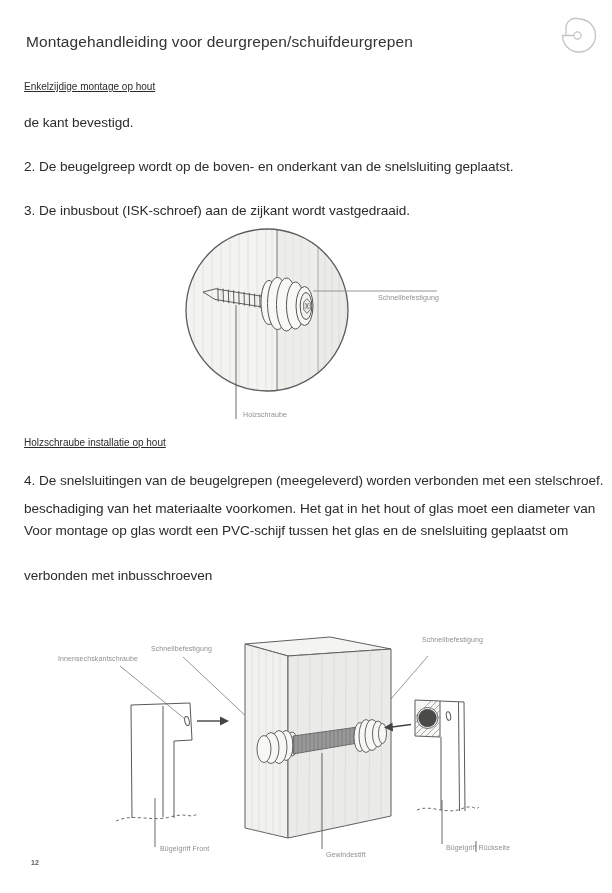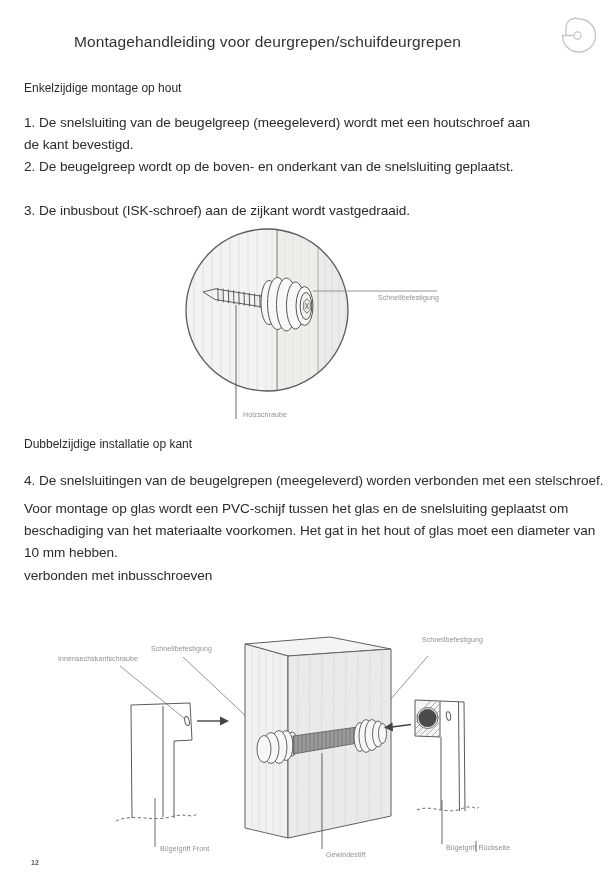--- a/index.html
+++ b/index.html
@@ -1,42 +1,41 @@
 <!DOCTYPE html>
 <html><head>
 <meta charset="utf-8">
 <style>
   html,body{margin:0;padding:0;}
   body{
     width:612px;height:893px;position:relative;background:#ffffff;overflow:hidden;
     font-family:"Liberation Sans", sans-serif;color:#2b2b2b;
   }
   .abs{position:absolute;}
-  .title{font-size:15.5px;letter-spacing:0.1px;color:#333;margin-left:48px;}
-  .heading{font-size:12px;}
+  .title{font-size:15.5px;letter-spacing:0.1px;color:#333;}
+  .heading{font-size:10px;text-decoration:underline;}
   .body-text{font-size:13.6px;line-height:22px;letter-spacing:-0.05px;}
   .fig-label{font-size:7px;color:#8f8f8f;letter-spacing:0.1px;white-space:nowrap;}
   .page-num{font-size:7px;font-weight:bold;color:#595959;}
   svg{display:block;}
 </style>
 </head>
 <body>
 
 <div class="abs title" style="left:26px;top:33px;">Montagehandleiding voor deurgrepen/schuifdeurgrepen</div>
 
 <svg class="abs" style="left:554px;top:8px;" width="48" height="54" viewBox="0 0 48 54">
   <path d="M25,11 A16.5,16.5 0 1 1 8.5,27.5 L21,27.5" fill="none" stroke="#c4c4c4" stroke-width="1.3"></path>
   <path d="M25,11 A9.5,9.5 0 0 0 12,20 L12,27.5" fill="none" stroke="#c4c4c4" stroke-width="1.3"></path>
   <circle cx="23.5" cy="27.5" r="3.6" fill="#ffffff" stroke="#c4c4c4" stroke-width="1.2"></circle>
 </svg>
 
 <div class="abs heading" style="left:24px;top:81px;">Enkelzijdige montage op hout</div>
 
 <div class="abs body-text" style="left:24px;top:112px;">
-  <div>1. De snelsluiting van de beugelgreep (meegeleverd) wordt met een houtschroef aan</div>
   <div>de kant bevestigd.</div>
 </div>
 <div class="abs body-text" style="left:24px;top:156px;">2. De beugelgreep wordt op de boven- en onderkant van de snelsluiting geplaatst.</div>
 <div class="abs body-text" style="left:24px;top:200px;text-align:center;">3. De inbusbout (ISK-schroef) aan de zijkant wordt vastgedraaid.</div>
 
 <svg class="abs" style="left:140px;top:222px;" width="330" height="200" viewBox="140 222 330 200">
   <defs>
     <clipPath id="circClip">
         <circle cx="267" cy="310" r="81"></circle>
       </clipPath>
@@ -90,26 +89,25 @@
     <ellipse cx="306" cy="306" rx="5.8" ry="13.5" fill="#f2f2ef"></ellipse>
     <polygon points="307,298.6 310.3,302.3 310.3,309.7 307,313.4 303.7,309.7 303.7,302.3" fill="#e8e8e5" stroke-width="0.8"></polygon>
     <path d="M305.5,303 L308.5,309 M308.5,303 L305.5,309" stroke-width="0.7"></path>
   </g>
   <line x1="313" y1="291" x2="437" y2="291" stroke="#8a8a8a" stroke-width="0.9"></line>
   <line x1="236" y1="305" x2="236" y2="419" stroke="#5a5a5a" stroke-width="0.9"></line>
 </svg>
 <div class="abs fig-label" style="left:378px;top:294px;">Schnellbefestigung</div>
 <div class="abs fig-label" style="left:243px;top:411px;">Holzschraube</div>
 
-<div class="abs heading" style="left:24px;top:437px;">Dubbelzijdige installatie op kant</div>
+<div class="abs heading" style="left:24px;top:437px;">Holzschraube installatie op hout</div>
 <div class="abs body-text" style="left:24px;top:470px;">4. De snelsluitingen van de beugelgrepen (meegeleverd) worden verbonden met een stelschroef.</div>
 <div class="abs body-text" style="left:24px;top:498px;">
+  <div>beschadiging van het materiaalte voorkomen. Het gat in het hout of glas moet een diameter van</div>
   <div>Voor montage op glas wordt een PVC-schijf tussen het glas en de snelsluiting geplaatst om</div>
-  <div>beschadiging van het materiaalte voorkomen. Het gat in het hout of glas moet een diameter van</div>
-  <div>10 mm hebben.</div>
 </div>
 <div class="abs body-text" style="left:24px;top:565px;">
   <div>verbonden met inbusschroeven</div>
 </div>
 
 <svg class="abs" style="left:40px;top:632px;" width="540" height="230" viewBox="40 632 540 230">
   <defs>
     <clipPath id="hatchClip">
         <polygon points="415,700 440,701 440,737 415,736"></polygon>
       </clipPath>

